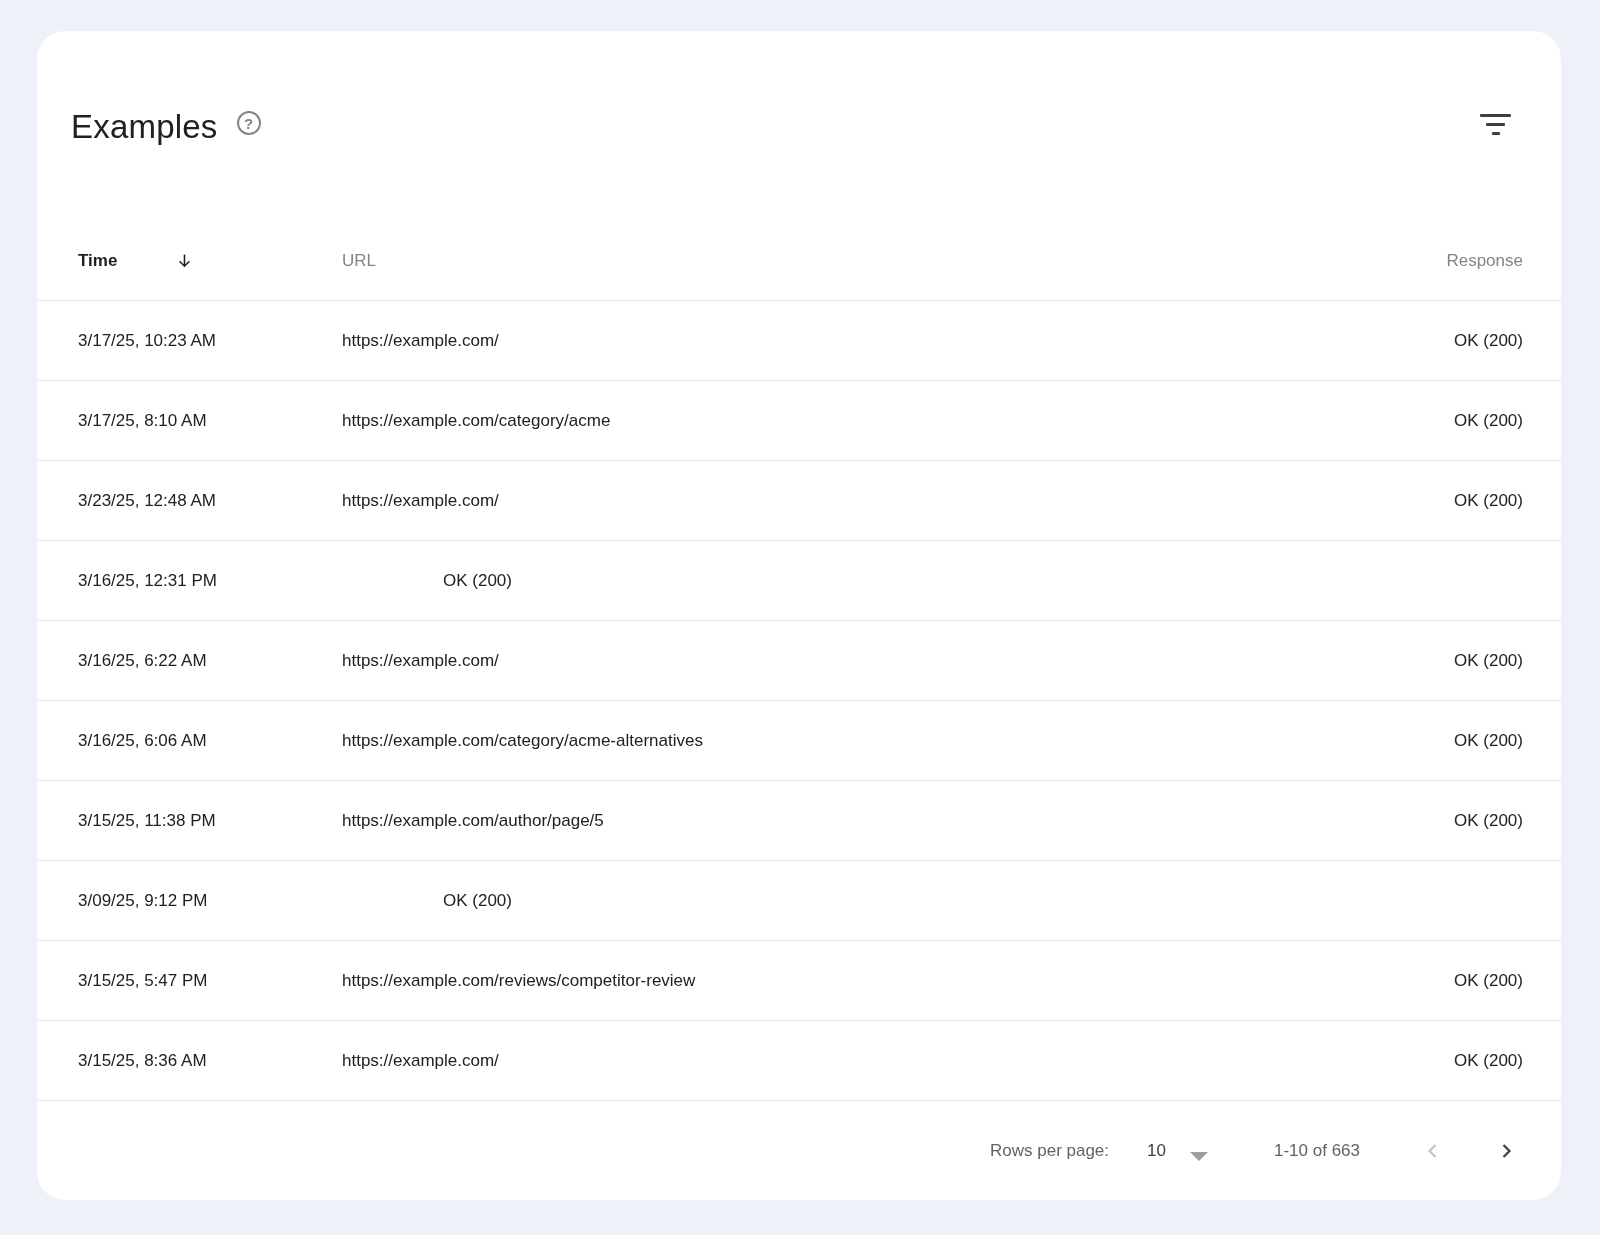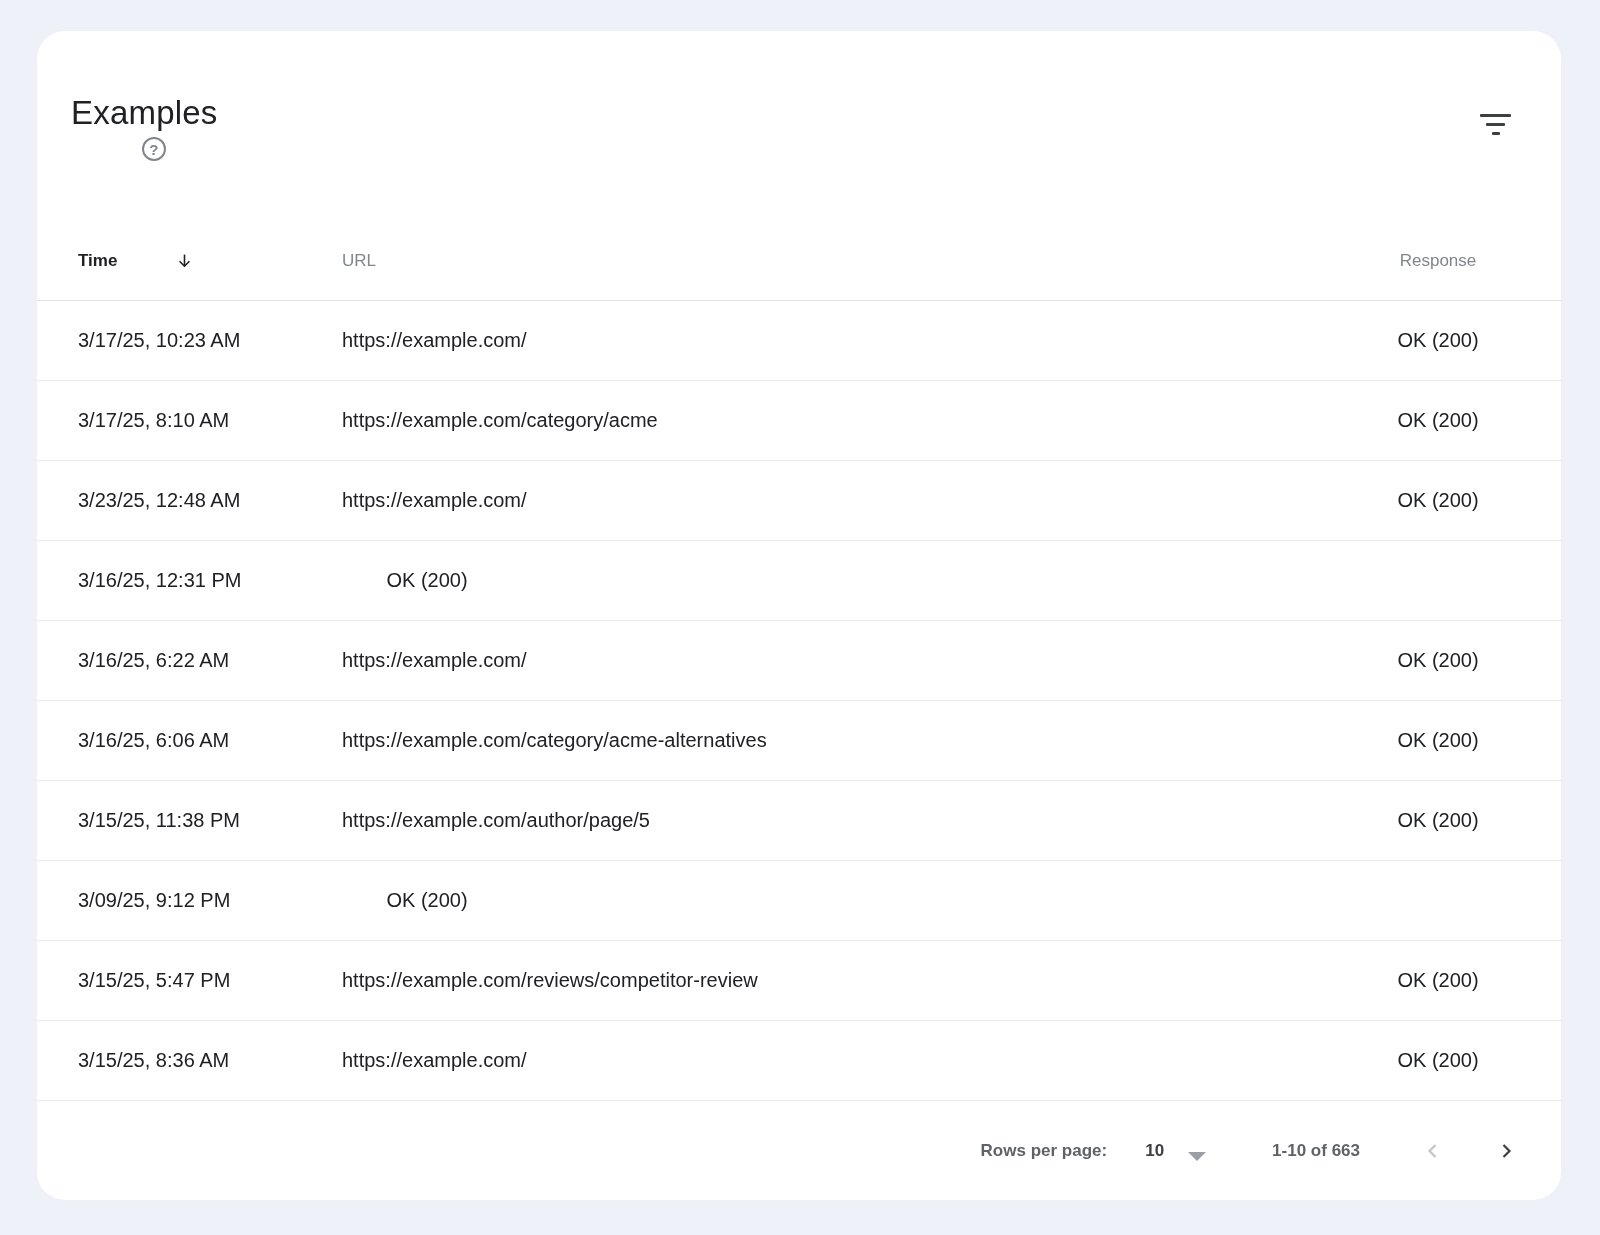--- a/index.html
+++ b/index.html
@@ -20,21 +20,21 @@
     flex-direction: column;
   }
   
   .card-header {
     display: flex;
     justify-content: space-between;
     align-items: center;
     padding: 76px 46px 0 34px;
     height: 116px;
   }
-  .title-group { display: flex; align-items: center; flex-direction: column; }
+  .title-group { display: flex; align-items: flex-start; }
   .page-title {
     font-size: 33px;
     font-weight: 400;
     color: #202124;
     line-height: 40px;
     letter-spacing: 0.2px;
   }
   .help-icon {
     width: 24px; height: 24px;
     margin-left: 19px;
@@ -70,45 +70,44 @@
   }
   .tr {
     display: flex;
     align-items: center;
     height: 80px;
     padding: 0 38px 0 41px;
     border-bottom: 1px solid #e8eaed;
   }
   .col-time { width: 264px; flex: 0 0 auto; }
   .col-url  { flex: 1 1 auto; }
-  .col-resp { width: 170px; flex: 0 0 auto; text-align: center; }
+  .col-resp { width: 170px; flex: 0 0 auto; text-align: right; }
   .th {
     font-size: 17px;
     color: #80868b;
     font-weight: 400;
   }
   .th.col-time {
     color: #202124;
     font-weight: 700;
     display: flex;
     align-items: center;
     gap: 46px;
   }
   .sort-icon { margin-left: 12px; display: inline-flex; }
-  .td { font-size: 20px; color: #202124; }
+  .td { font-size: 17px; color: #202124; }
   
   .pagination {
     flex: 1 1 auto;
     display: flex;
     align-items: center;
     justify-content: flex-end;
     padding-right: 38px;
     font-size: 17px;
     color: #5f6368;
-    font-weight: bold;
   }
   .rpp-label { color: #5f6368; }
   .rpp-select {
     display: flex; align-items: flex-end;
     margin-left: 38px;
     cursor: pointer;
   }
   .rpp-value { color: #3c4043; }
   .caret {
     width: 0; height: 0;

